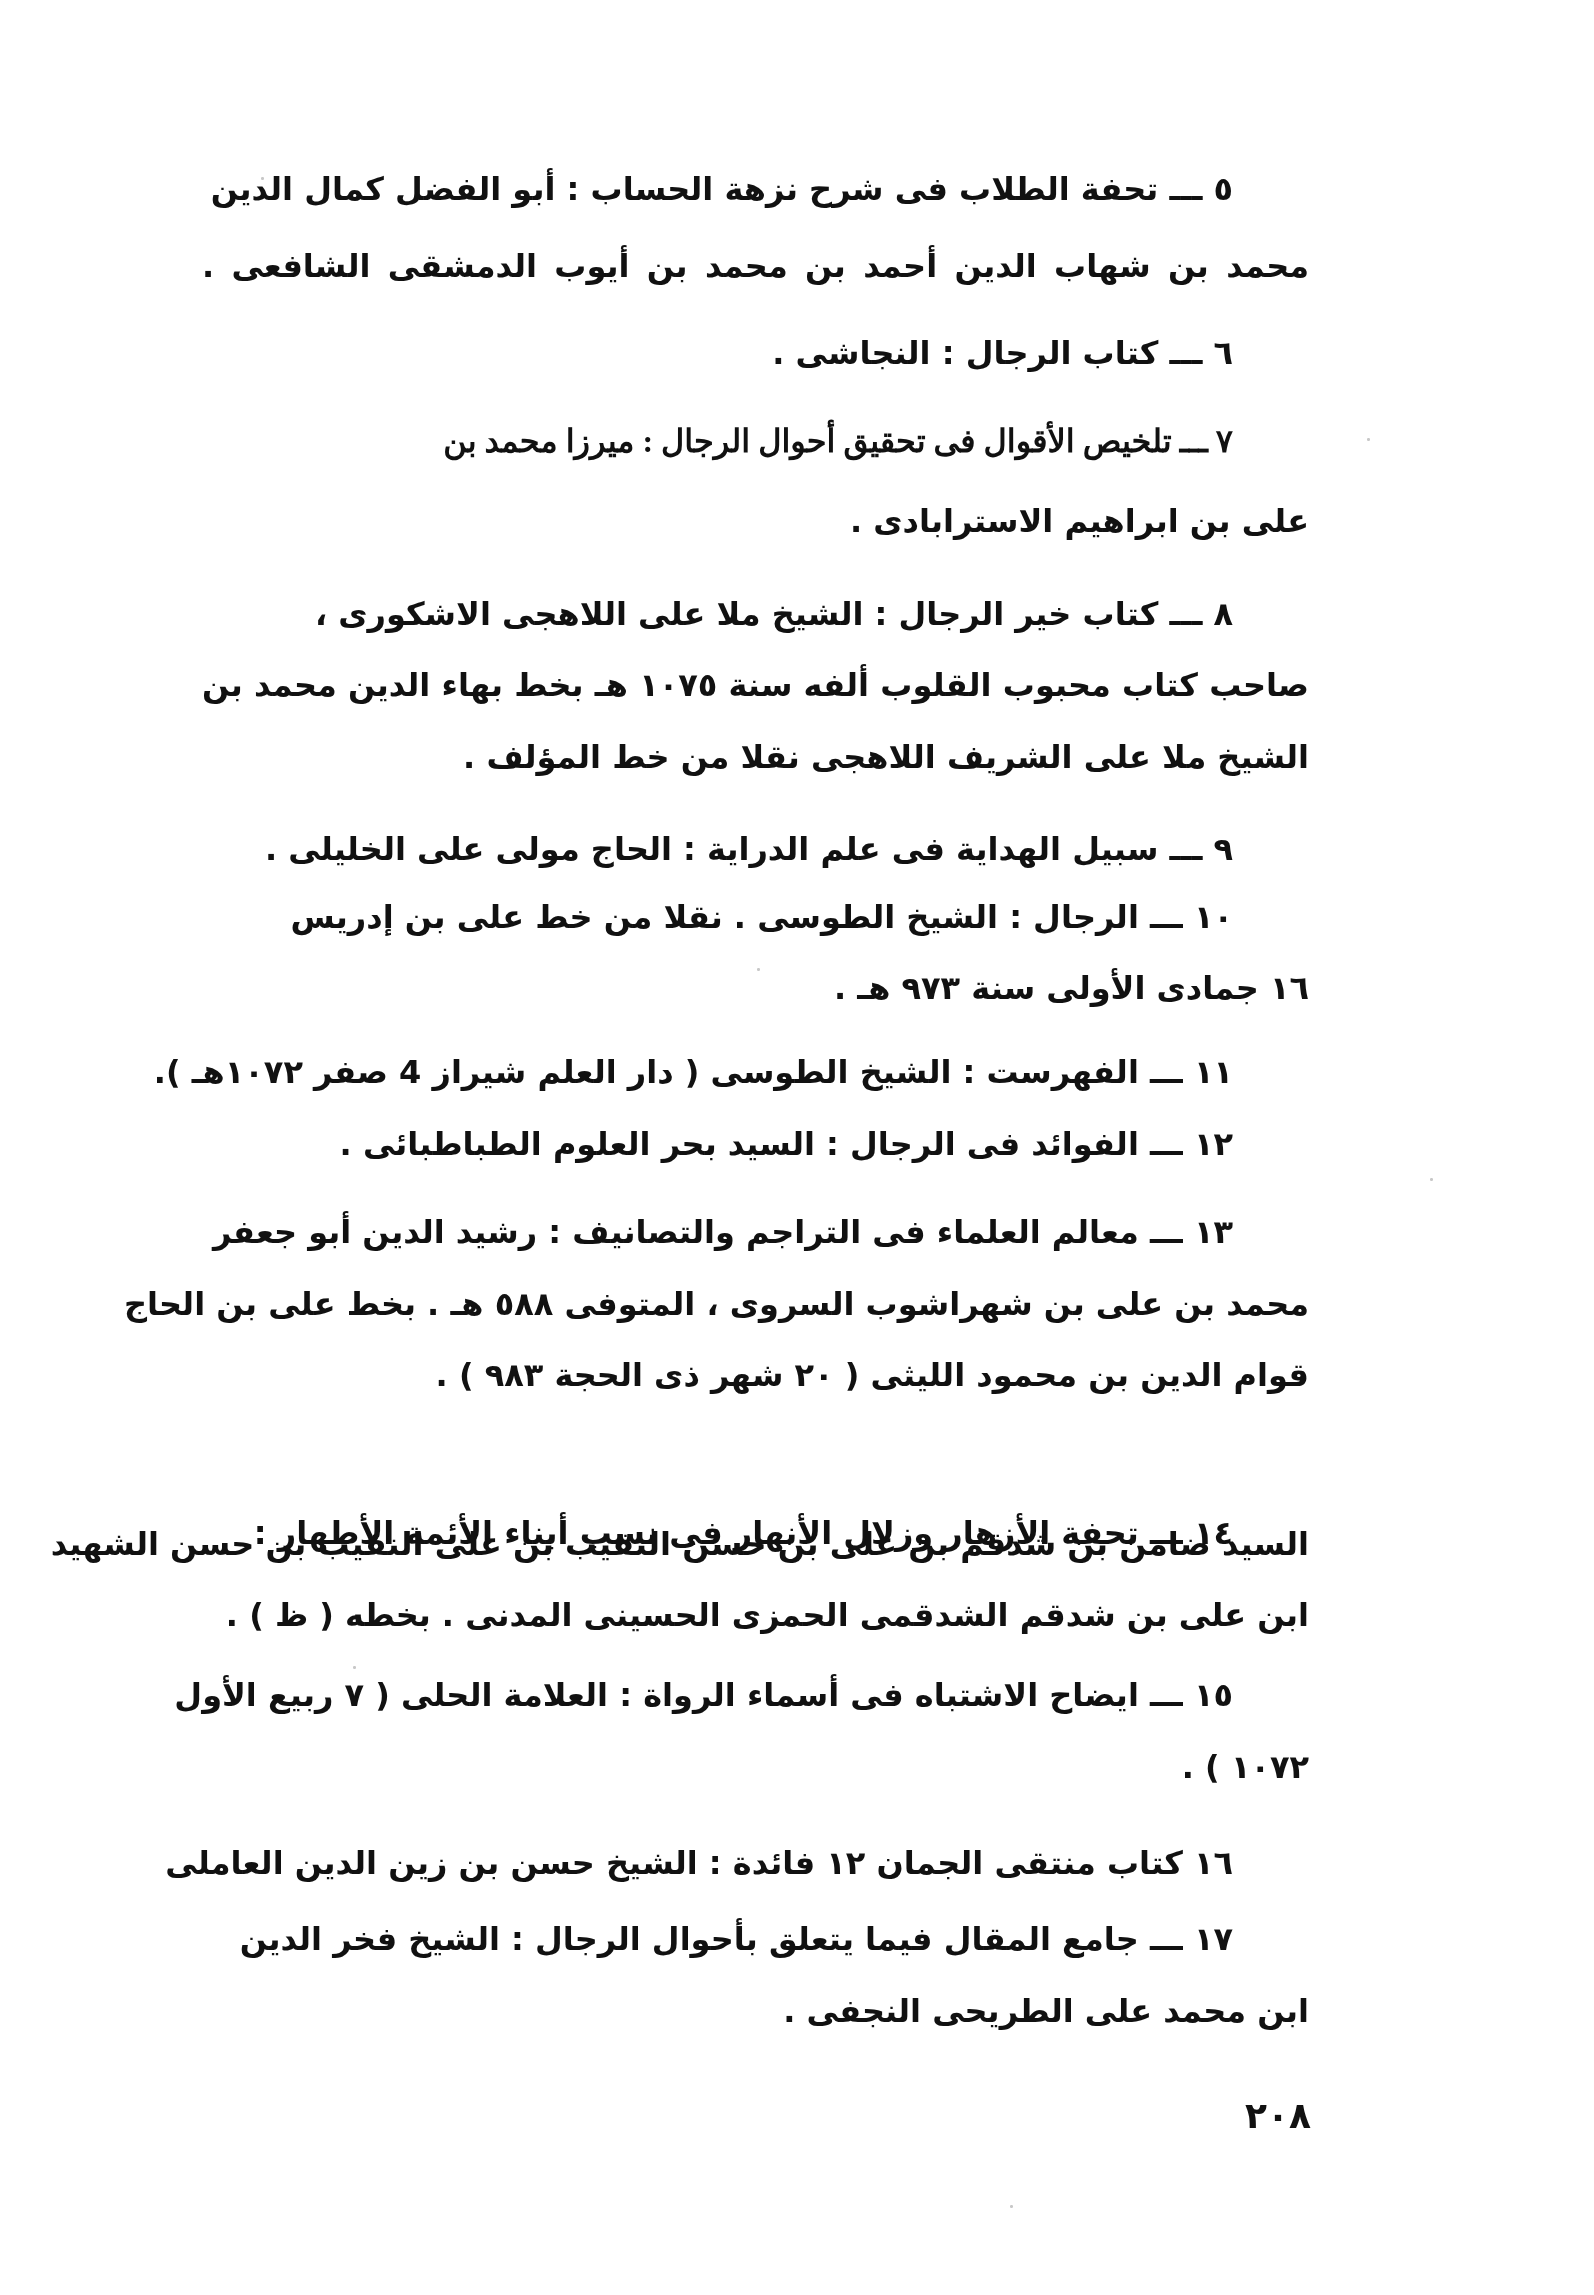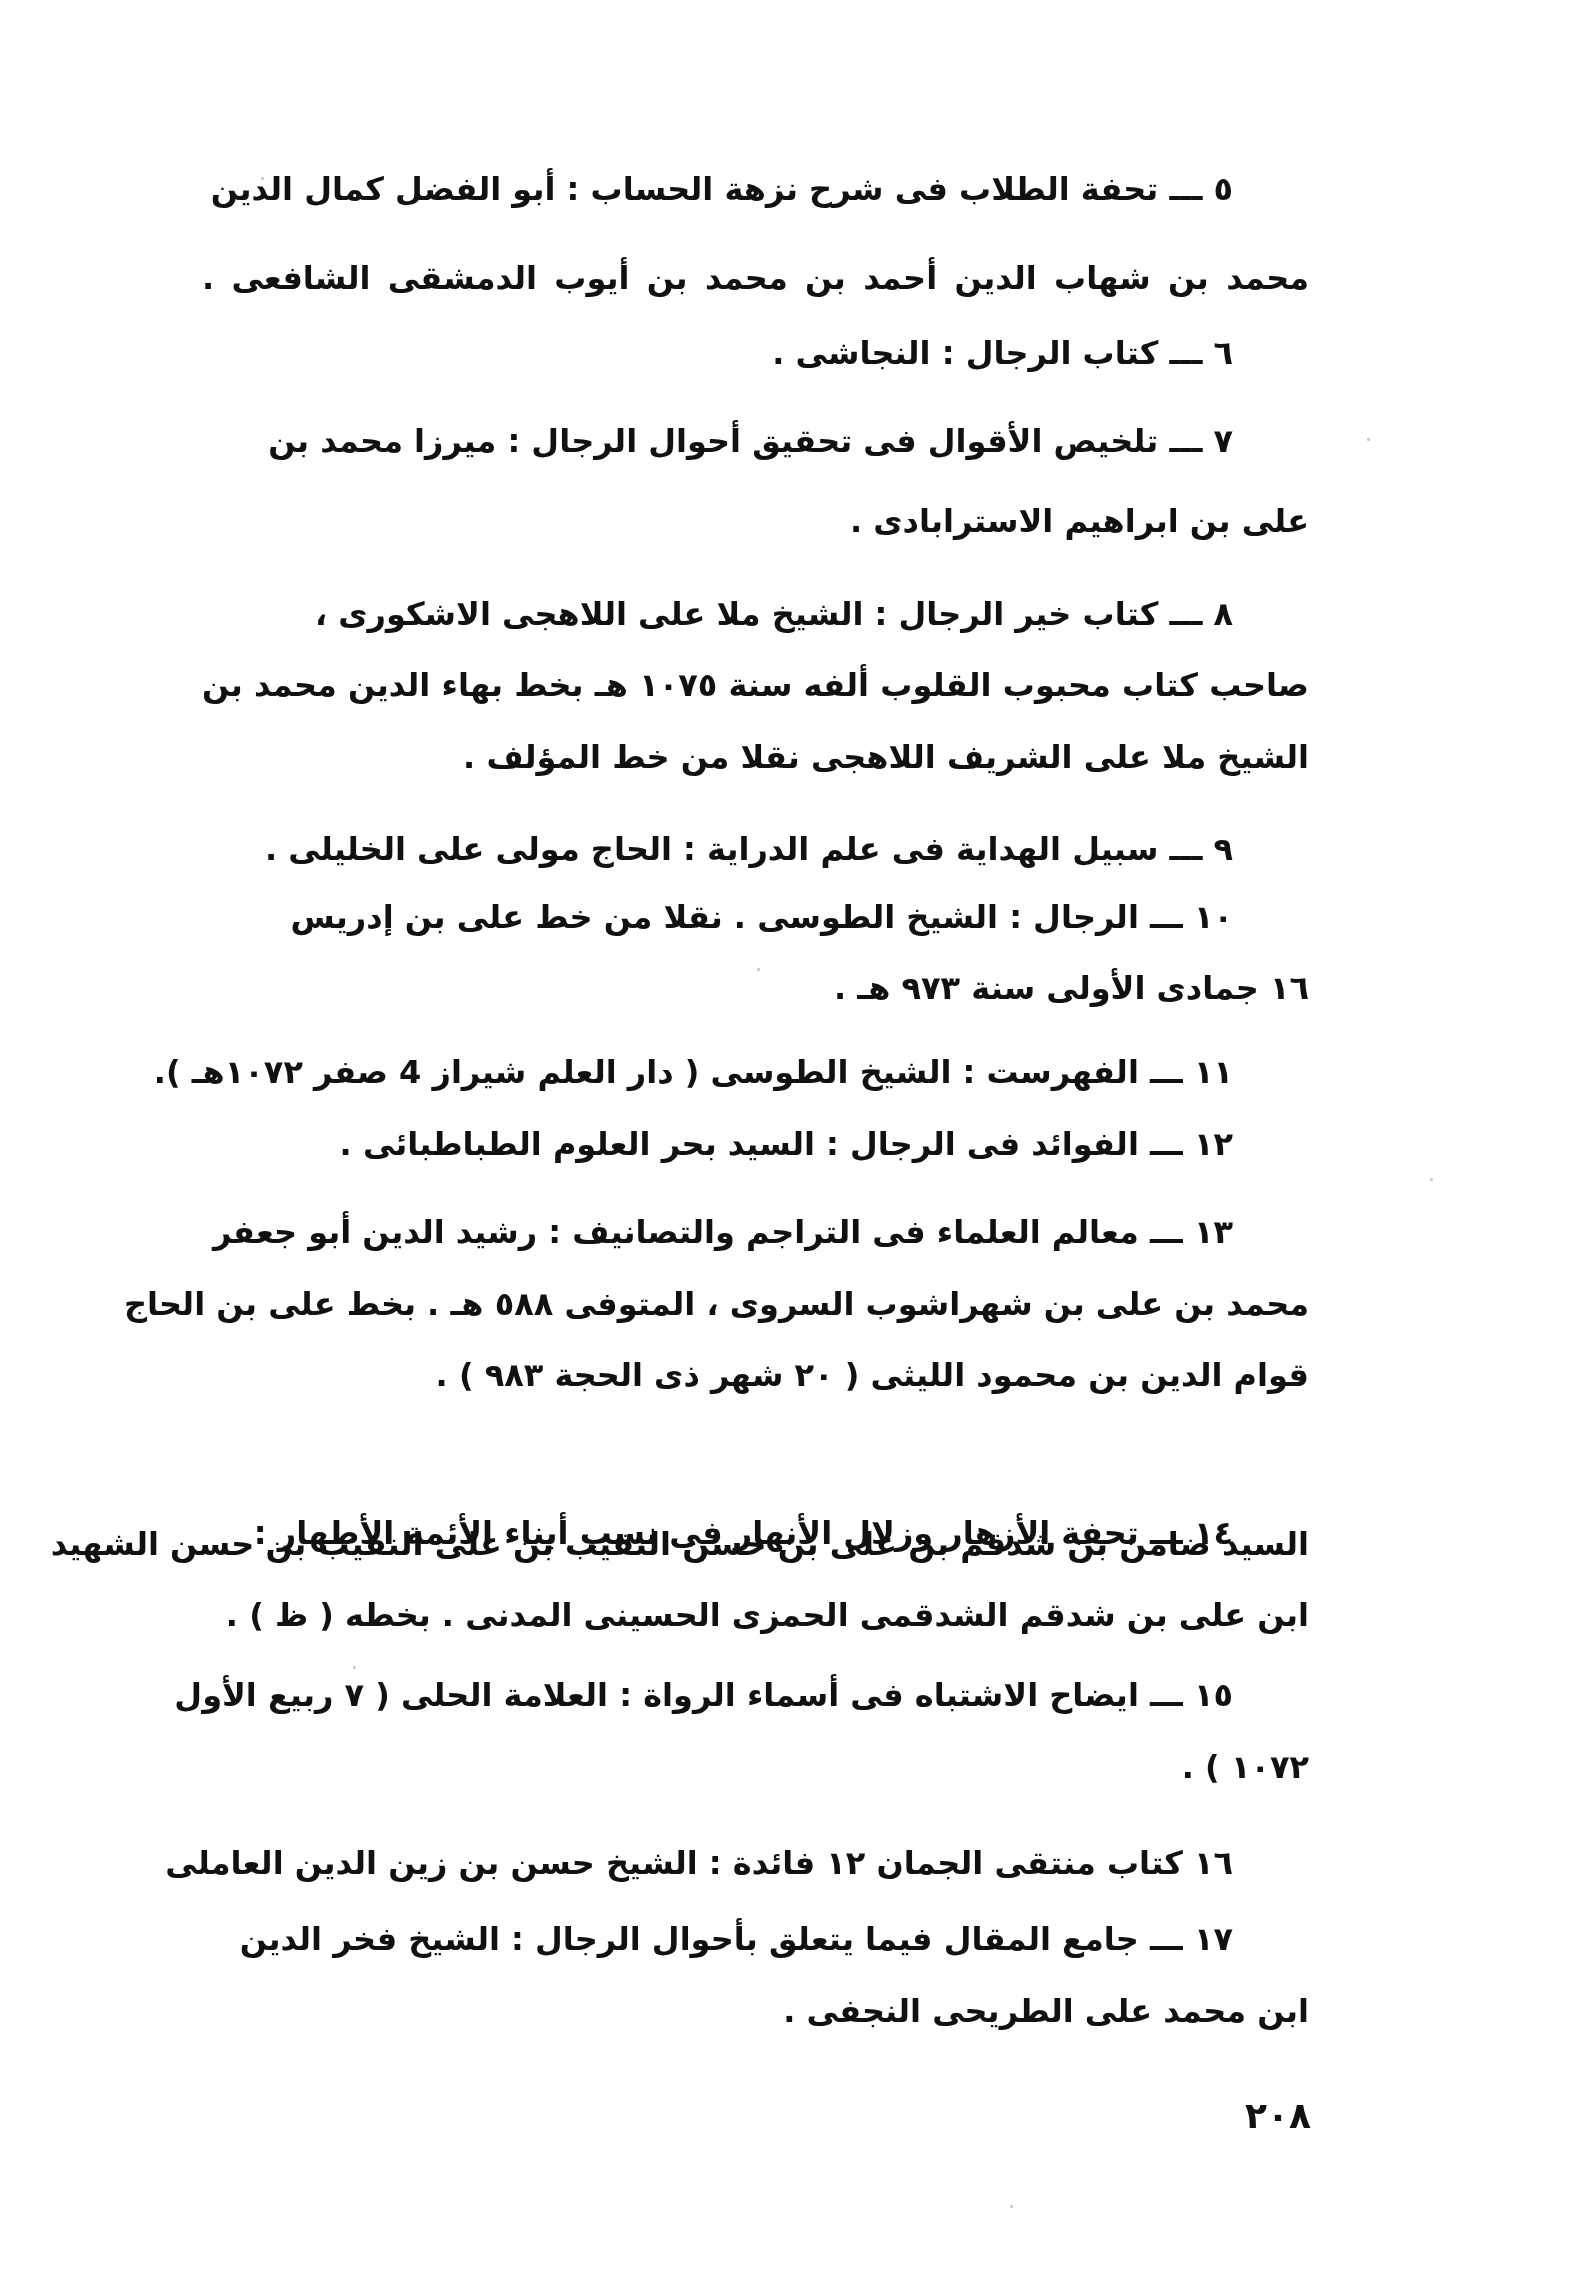--- a/index.html
+++ b/index.html
@@ -62,25 +62,25 @@
     }
   </style>
 </head>
 <body>
 
 <div class="page">
 
   <div class="text-block">
 
     <div class="line indent" style="top:160px;">٥ ـــ تحفة الطلاب فى شرح نزهة الحساب : أبو الفضل كمال الدين</div>
-    <div class="line justify" style="top:249px;">محمد بن شهاب الدين أحمد بن محمد بن أيوب الدمشقى الشافعى .</div>
+    <div class="line justify" style="top:237px;">محمد بن شهاب الدين أحمد بن محمد بن أيوب الدمشقى الشافعى .</div>
 
     <div class="line indent" style="top:324px;">٦ ـــ كتاب الرجال : النجاشى .</div>
 
-    <div class="line indent" style="top:412px;">٧ ـــ تلخيص الأقوال فى تحقيق أحوال الرجال : ميرزا محمد بن</div>
+    <div class="line indent" style="top:412px;font-family:Liberation Serif, serif;">٧ ـــ تلخيص الأقوال فى تحقيق أحوال الرجال : ميرزا محمد بن</div>
     <div class="line" style="top:492px;">على بن ابراهيم الاسترابادى .</div>
 
     <div class="line indent" style="top:585px;">٨ ـــ كتاب خير الرجال : الشيخ ملا على اللاهجى الاشكورى ،</div>
     <div class="line justify" style="top:656px;">صاحب كتاب محبوب القلوب ألفه سنة ١٠٧٥ هـ بخط بهاء الدين محمد بن</div>
     <div class="line" style="top:728px;">الشيخ ملا على الشريف اللاهجى نقلا من خط المؤلف .</div>
 
     <div class="line indent" style="top:820px;">٩ ـــ سبيل الهداية فى علم الدراية : الحاج مولى على الخليلى .</div>
 
     <div class="line indent" style="top:888px;text-align:center;">١٠ ـــ الرجال : الشيخ الطوسى . نقلا من خط على بن إدريس</div>
     <div class="line" style="top:959px;">١٦ جمادى الأولى سنة ٩٧٣ هـ .</div>

